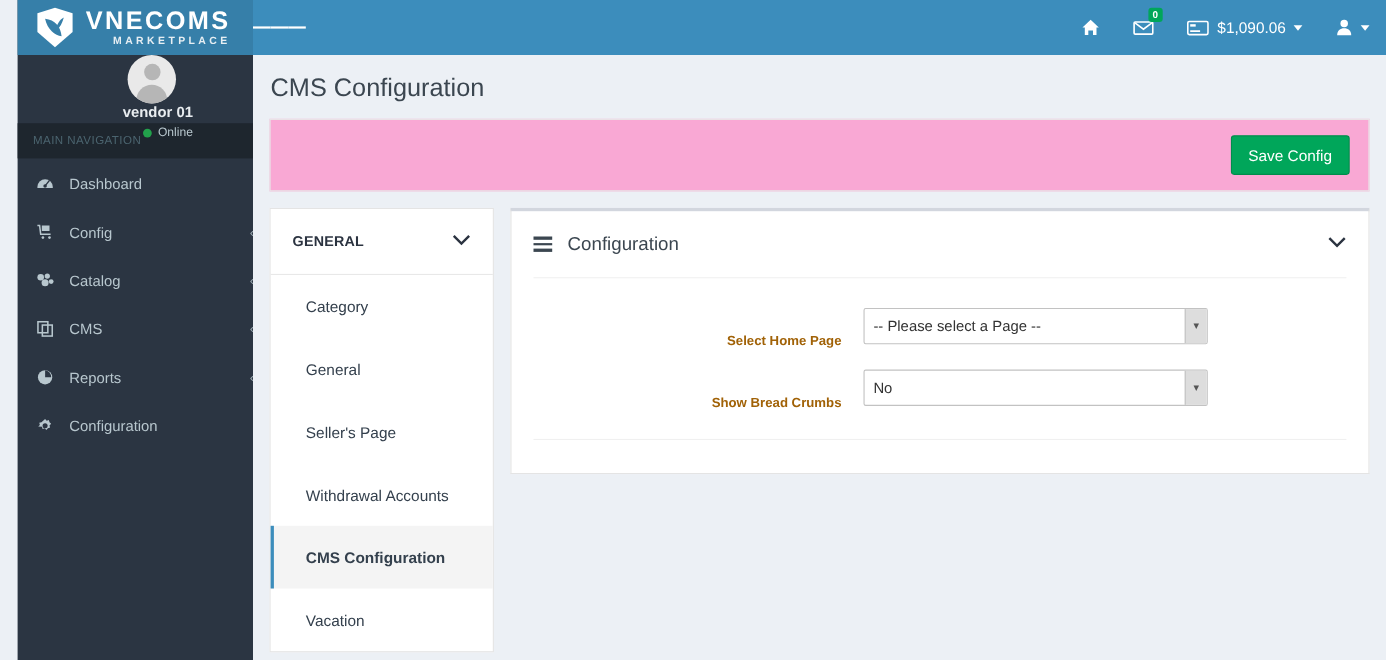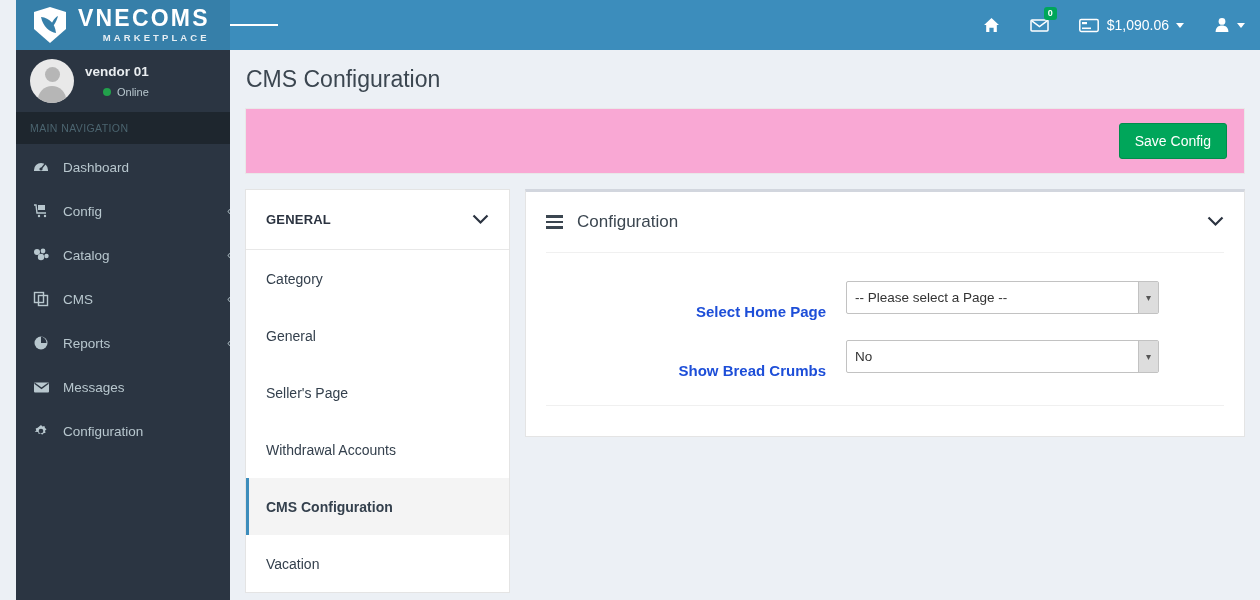--- a/index.html
+++ b/index.html
@@ -30,20 +30,21 @@
     letter-spacing: 2.2px;
   }
   .logo-sub {
     color: #e6eef3; font-size: 9.5px; font-weight: bold;
     letter-spacing: 3.1px; text-align: right; margin-top: 3px;
   }
 
   .user-panel {
     height: 62px; display: flex; align-items: center;
     padding: 0 0 0 14px;
+    flex-direction: column;
   }
   .avatar {
     width: 44px; height: 44px; border-radius: 50%;
     background: #e9e9e9; flex: none; overflow: hidden; position: relative;
   }
   .avatar .head {
     position: absolute; width: 15px; height: 15px; border-radius: 50%;
     background: #b6b6b6; left: 14.5px; top: 8px;
   }
   .avatar .body {
@@ -127,39 +128,39 @@
     display: flex; align-items: center; justify-content: flex-end;
     padding-right: 17px;
   }
   .btn-save {
     background: #00a65a; color: #fff; border: 1px solid #008d4c;
     border-radius: 3px; font-size: 14px; font-family: inherit;
     padding: 9px 15px; cursor: pointer;
   }
 
   .cols { display: flex; padding: 15px 15px 0 15px; align-items: flex-start; }
-  .col-left { width: 265px; flex: none; text-align: center; }
+  .col-left { width: 204px; flex: none; text-align: center; }
   .col-right { flex: 1; margin-left: 15px; }
 
   .panel-left {
     background: #fff; border: 1px solid #e4e4e4;
   }
   .panel-left-head {
     height: 60px; display: flex; align-items: center;
     justify-content: space-between; padding: 0 20px;
     border-bottom: 1px solid #e8e8e8; cursor: pointer;
   }
   .panel-left-title {
     font-size: 13px; font-weight: bold; color: #2b3340; letter-spacing: 0.2px;
   }
   .chev { color: #2b3340; font-size: 15px; line-height: 1; }
   .sublist { list-style: none; margin: 0; padding: 0; }
   .sub-item {
     height: 57px; display: flex; align-items: center;
-    padding-left: 17px; font-size: 14px; color: #34404d;
+    padding-left: 29px; font-size: 14px; color: #34404d;
     border-left: 3px solid transparent; cursor: pointer;
   }
   .sub-item.active {
     background: #f4f4f4; border-left-color: #3c8dbc; font-weight: bold;
   }
 
   .panel-right {
     background: #fff; border: 1px solid #e4e4e4;
     border-top: 3px solid #d2d6de;
   }
@@ -173,21 +174,21 @@
     display: block; width: 17px; height: 2.6px;
     background: #3b4650; margin: 3px 0;
   }
   .panel-right-title { font-size: 17px; color: #3b4650; }
   .panel-body { padding: 0 20px 30px 20px; }
   .hr { height: 1px; background: #f0f0f0; margin: 0 0 22px 0; }
 
   .form-row { display: flex; align-items: center; margin-bottom: 14px; }
   .form-label {
     width: 300px; text-align: right; padding-right: 20px;
-    font-size: 15px; font-weight: bold; color: #1d4ed8; margin-top: 28px;
+    font-size: 12px; font-weight: bold; color: #a16207; margin-top: 28px;
   }
   .select-wrap { position: relative; width: 313px; }
   select {
     width: 100%; height: 33px; font-size: 13.5px;
     font-family: inherit; color: #333;
     padding: 3px 28px 3px 8px; background: #fff;
     border: 1px solid #c2c2c2; border-radius: 2px;
     -webkit-appearance: none; appearance: none; cursor: pointer;
   }
   .sel-btn {
@@ -288,30 +289,20 @@
         <span class="nav-icon">
           <svg width="16" height="16" viewBox="0 0 16 16">
               <circle cx="8" cy="8" r="6.5" fill="#b8c7ce"></circle>
               <path d="M8 8 L8 1.5 A6.5 6.5 0 0 1 13.5 8 Z" fill="#2b3542"></path>
             </svg>
         </span>
         <span class="nav-label">Reports</span>
         <span class="nav-arrow">‹</span>
       </li>
 
-      <li class="nav-item">
-        <span class="nav-icon">
-          <svg width="17" height="16" viewBox="0 0 17 16">
-              <rect x="1" y="3.5" width="15" height="10" rx="1" fill="#b8c7ce"></rect>
-              <path d="M1.6 4.2 L8.5 9.4 L15.4 4.2" stroke="#2b3542" stroke-width="1.4" fill="none"></path>
-            </svg>
-        </span>
-        <span class="nav-label">Messages</span>
-        <span class="nav-arrow"></span>
-      </li>
 
       <li class="nav-item">
         <span class="nav-icon">
           <svg width="16" height="16" viewBox="0 0 16 16">
               <path d="M8 0.8 l1.5 1.6 2.1-.6 .6 2.1 1.6 1.5-1.6 1.5 .6 2.1-2.1 .6-1.5 1.6-1.5-1.6-2.1 .6-.6-2.1L1.4 8 3 6.5l-.6-2.1 2.1-.6z" transform="translate(0.4,1.2) scale(0.95)" fill="#b8c7ce"></path>
               <circle cx="8" cy="8" r="2.3" fill="#2b3542"></circle>
             </svg>
         </span>
         <span class="nav-label">Configuration</span>
         <span class="nav-arrow"></span>

